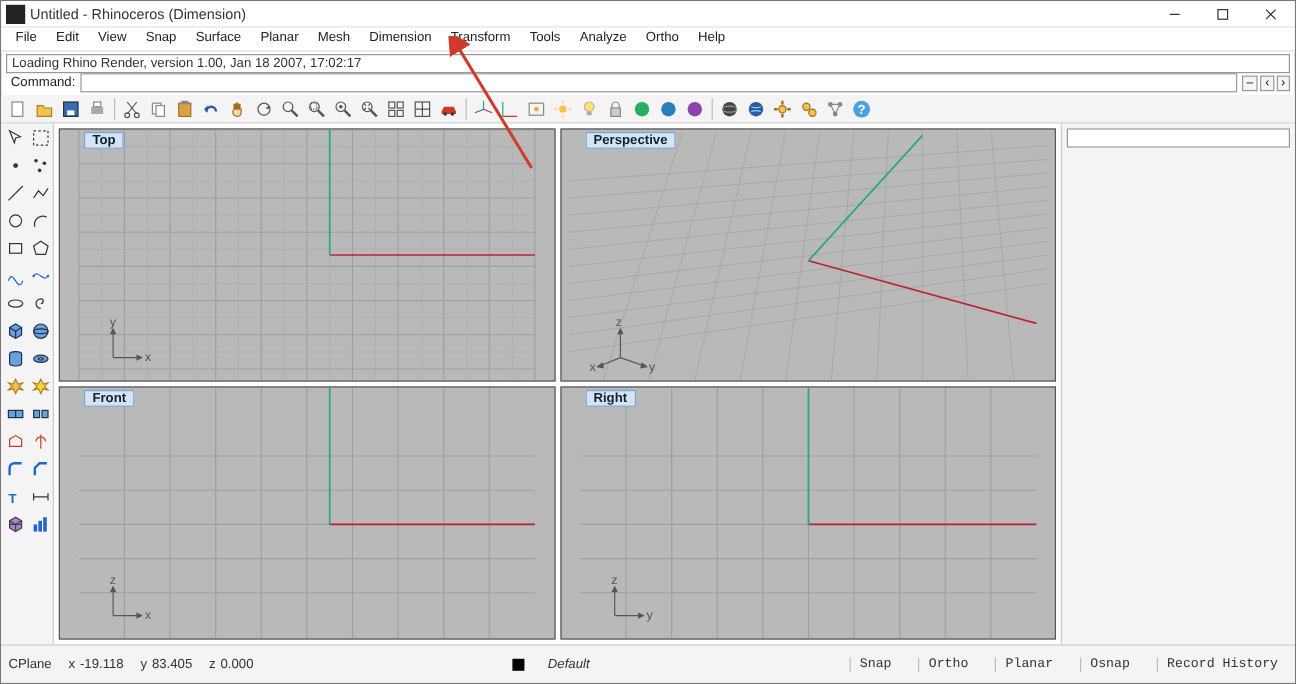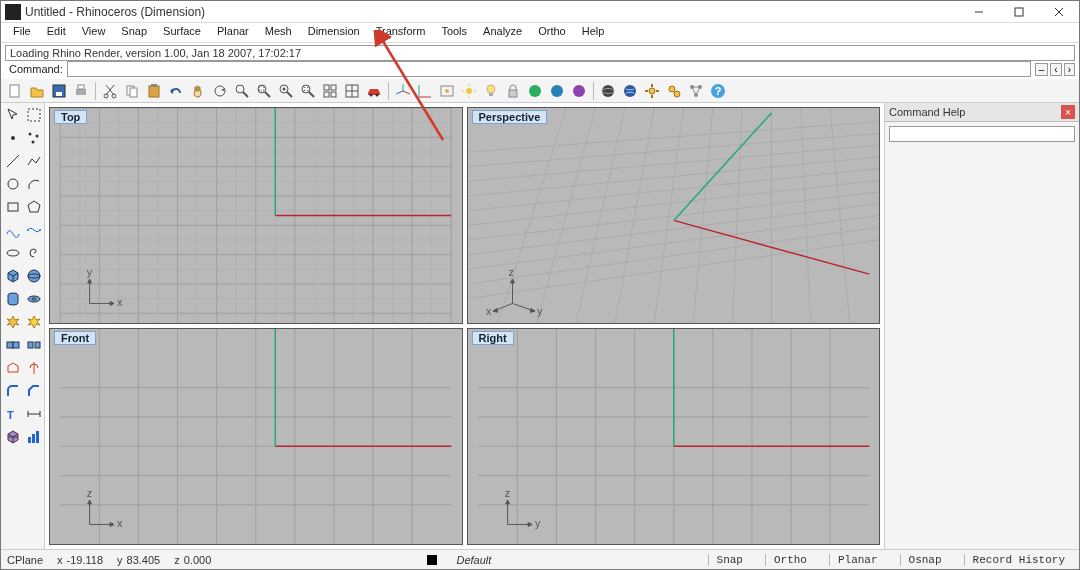--- a/index.html
+++ b/index.html
@@ -19,29 +19,29 @@
 .cmd-row .scroll-ctl { display:flex; align-items:center; gap:2px; margin-left:4px; }
 .cmd-row .scroll-ctl span { border:1px solid #999; padding:0 3px; font-size:10px; background:#f4f4f4; }
 .toolbar { height: 24px; display: flex; align-items: center; padding: 0 4px; gap: 2px; border-bottom: 1px solid #ccc; background: #f4f4f4; }
 .tb-btn { width: 20px; height: 20px; display: flex; align-items: center; justify-content: center; border: 1px solid transparent; }
 .tb-sep { width: 1px; height: 18px; background: #bbb; margin: 0 2px; }
 .work { flex: 1; display: flex; min-height: 0; }
 .side-tools { width: 44px; background: #f4f4f4; border-right: 1px solid #ccc; display: grid; grid-template-columns: 1fr 1fr; grid-auto-rows: 22px; gap: 1px; padding: 2px; align-content: start; }
 .side-tools .tb-btn { width: 20px; height: 20px; }
 .viewports { flex: 1; display: grid; grid-template-columns: 1fr 1fr; grid-template-rows: 1fr 1fr; gap: 4px; padding: 4px; background: #fff; }
 .vp { position: relative; background: #b9b9b9; border: 1px solid #555; overflow: hidden; }
-.vp .vp-label { position: absolute; top: 2px; left: 4px; background: #d5e4f2; border: 1px solid #7aa5d2; padding: 0 6px; font-weight: bold; color: #123; }
+.vp .vp-label { position: absolute; top: 2px; left: 20px; background: #d5e4f2; border: 1px solid #7aa5d2; padding: 0 6px; font-weight: bold; color: #123; }
 .vp svg { position: absolute; inset: 0; width: 100%; height: 100%; }
 .help-panel { width: 195px; background: #f4f4f4; border-left: 1px solid #ccc; display: flex; flex-direction: column; }
 .help-panel .hp-title { display: flex; align-items: center; background: #e6e6e6; border-bottom: 1px solid #bbb; padding: 2px 4px; }
 .help-panel .hp-title span { flex: 1; color: #333; }
 .help-panel .hp-close { width: 14px; height: 14px; background: #d9534f; color: #fff; display: flex; align-items: center; justify-content: center; font-size: 10px; }
 .help-panel input { margin: 4px; border: 1px solid #999; height: 16px; padding: 0 3px; }
 .help-panel label { display: flex; align-items: center; gap: 4px; margin: 2px 6px; color: #333; }
-.statusbar { height: 20px; display: flex; align-items: center; border-top: 1px solid #ccc; background: #f4f4f4; padding: 0 6px; gap: 14px; color: #333; }
+.statusbar { height: 32px; display: flex; align-items: center; border-top: 1px solid #ccc; background: #f4f4f4; padding: 0 6px; gap: 14px; color: #333; }
 .statusbar .stat { display:flex; gap:4px; }
 .statusbar .spacer { flex:1; }
 .statusbar .seg { border-left:1px solid #bbb; padding:0 8px;font-family:Liberation Mono, monospace; }
 .arrow-annotation { position:absolute; top:30px; left:373px; pointer-events:none; z-index:50; }
 </style>
 </head>
 <body>
 
 <div class="window">
 
@@ -639,24 +639,20 @@
               <path d="M30 175l-2 4h4z" fill="#555"></path>
           </g>
           <text x="58" y="203" font-size="9" fill="#555">y</text>
           <text x="27" y="172" font-size="9" fill="#555">z</text>
         </svg>
         <div class="vp-label">Right</div>
       </div>
     </div>
 
     <div class="help-panel">
-      <div class="hp-title">
-        <span>Command Help</span>
-        <div class="hp-close">×</div>
-      </div>
       <input type="text" style="">
     </div>
 
   </div>
 
   <div class="statusbar">
     <span>CPlane</span>
     <span class="stat">
         <span>x</span>
         <span>-19.118</span>

